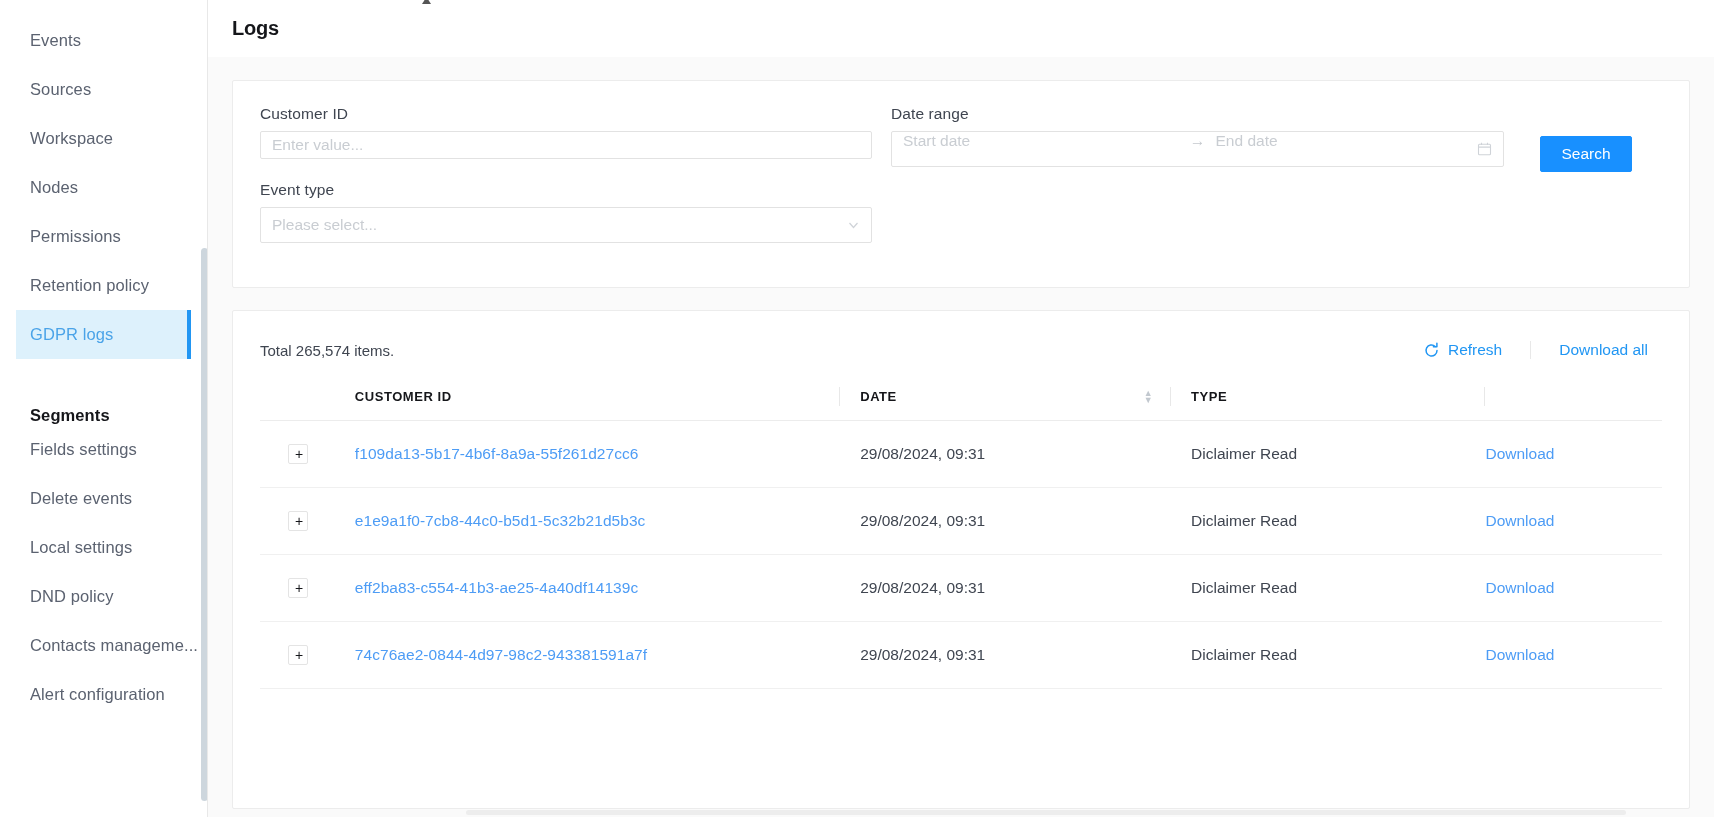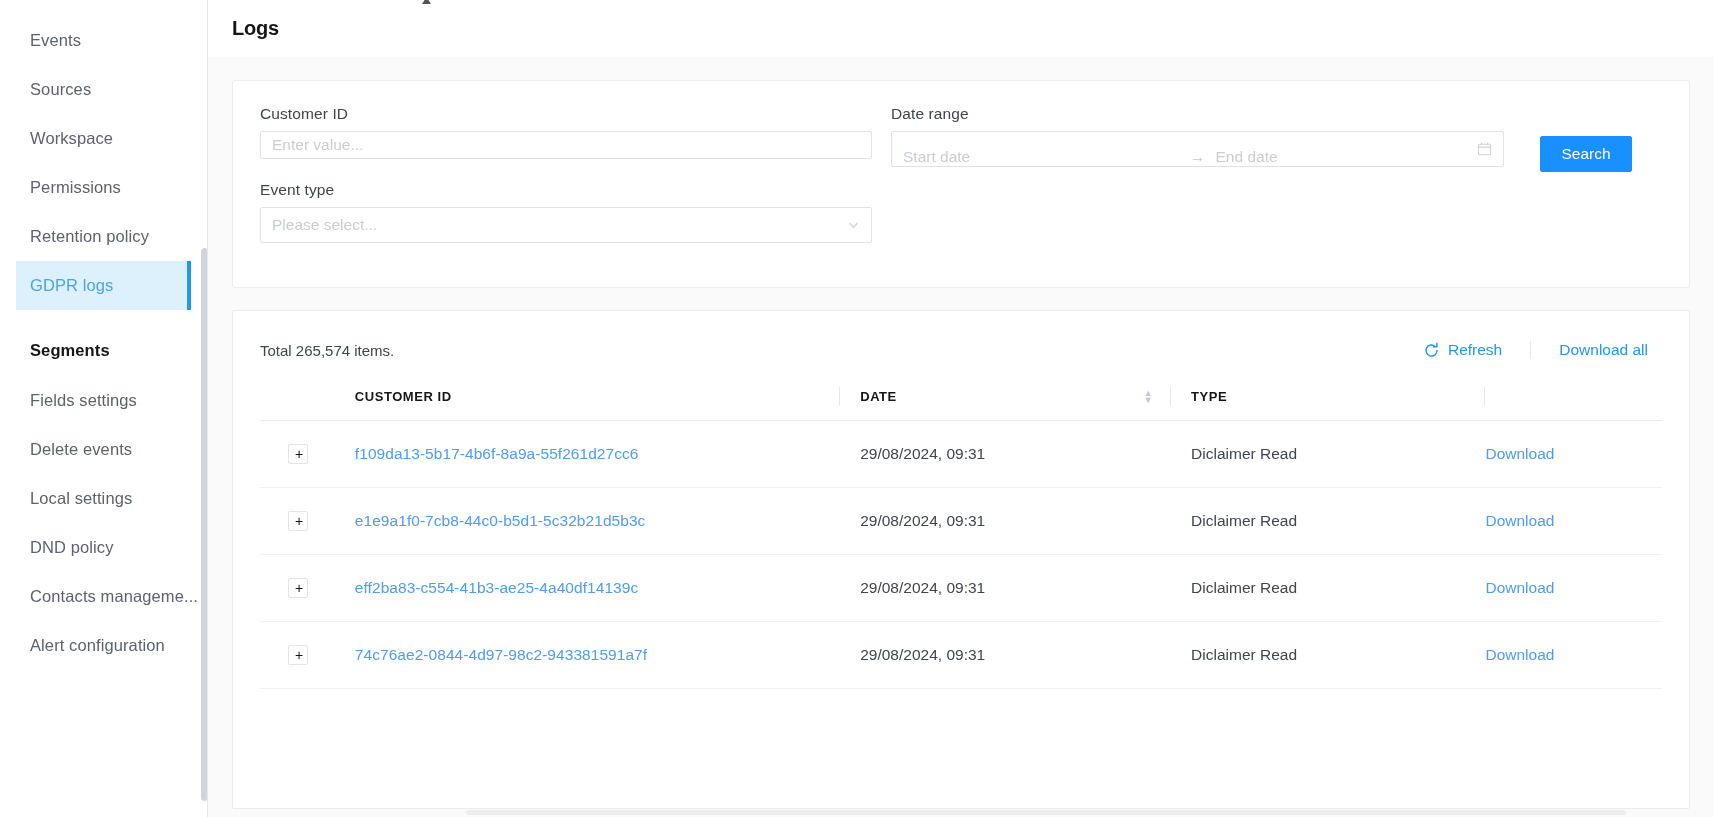--- a/index.html
+++ b/index.html
@@ -56,20 +56,21 @@
     cursor: pointer;
     position: relative;
     white-space: nowrap;
     letter-spacing: .1px;
   }
   .nav-item.group-title {
     font-weight: bold;
     color: #15161a;
     height: 52px;
     font-size: 16.5px;
+    align-items: flex-end;
   }
   .nav-item.active {
     background: #ddf1fc;
     color: #4aa3e8;
   }
   .nav-item.active::after {
     content: "";
     position: absolute;
     right: 0; top: 0; bottom: 0;
     width: 4px;
@@ -183,21 +184,21 @@
     display: flex;
   }
 
   .daterange {
     width: 613px;
     height: 36px;
     border: 1px solid #e2e2e2;
     border-radius: 2px;
     background: #fff;
     display: flex;
-    align-items: flex-end;
+    align-items: flex-start;
     padding: 0 11px;
     font-size: 15.5px;
     position: relative;
     cursor: pointer;
   }
   .dr-part {
     color: #c9cdd2;
     flex: 1;
   }
   .dr-sep {
@@ -366,20 +367,23 @@
   <nav class="sidebar">
     <ul class="nav-list" id="nav-list">
         <li class="nav-item">
           <span>Events</span>
         </li>
         <li class="nav-item">
           <span>Sources</span>
         </li>
         <li class="nav-item">
           <span>Workspace</span>
+        </li>
+        <li class="nav-item">
+          <span>Nodes</span>
         </li>
         <li class="nav-item">
           <span>Permissions</span>
         </li>
         <li class="nav-item">
           <span>Retention policy</span>
         </li>
         <li class="nav-item active" style="margin-bottom: 14px;">
           <span>GDPR logs</span>
         </li>

